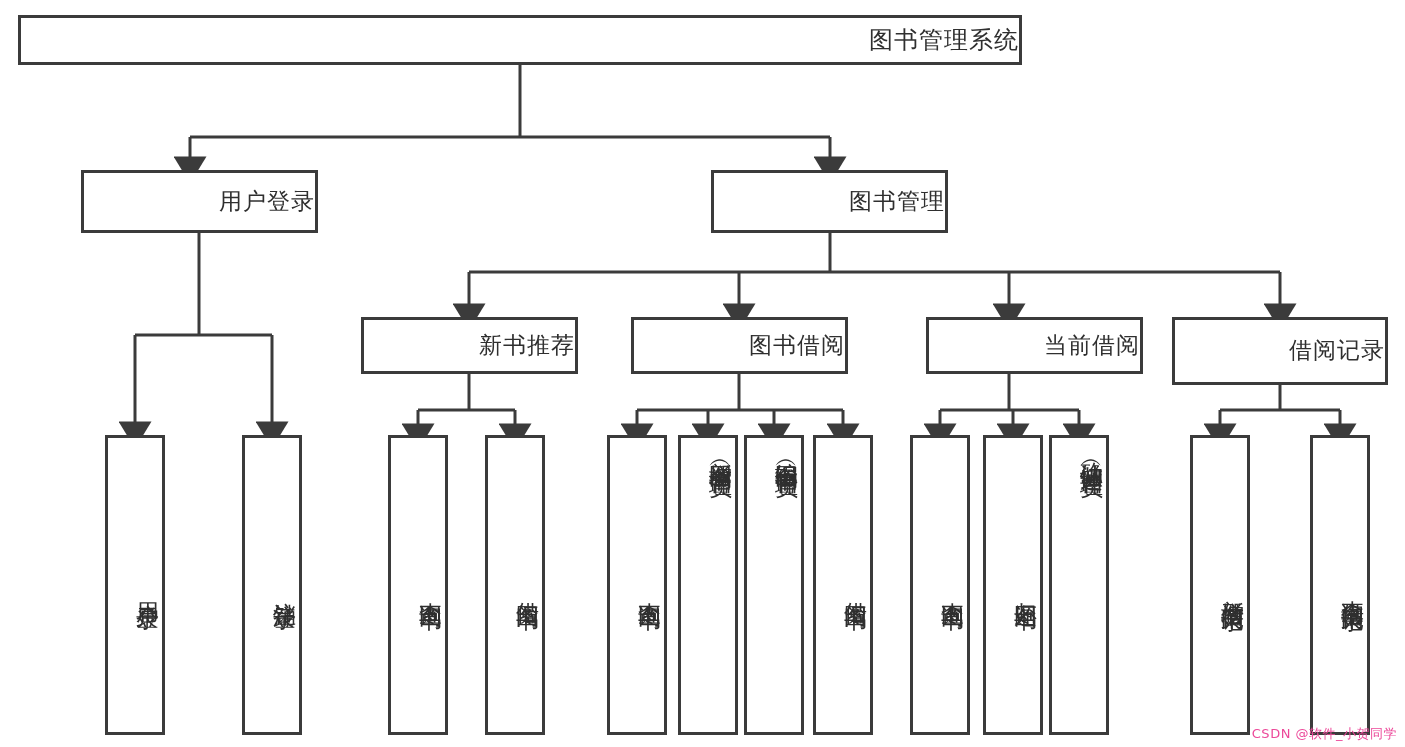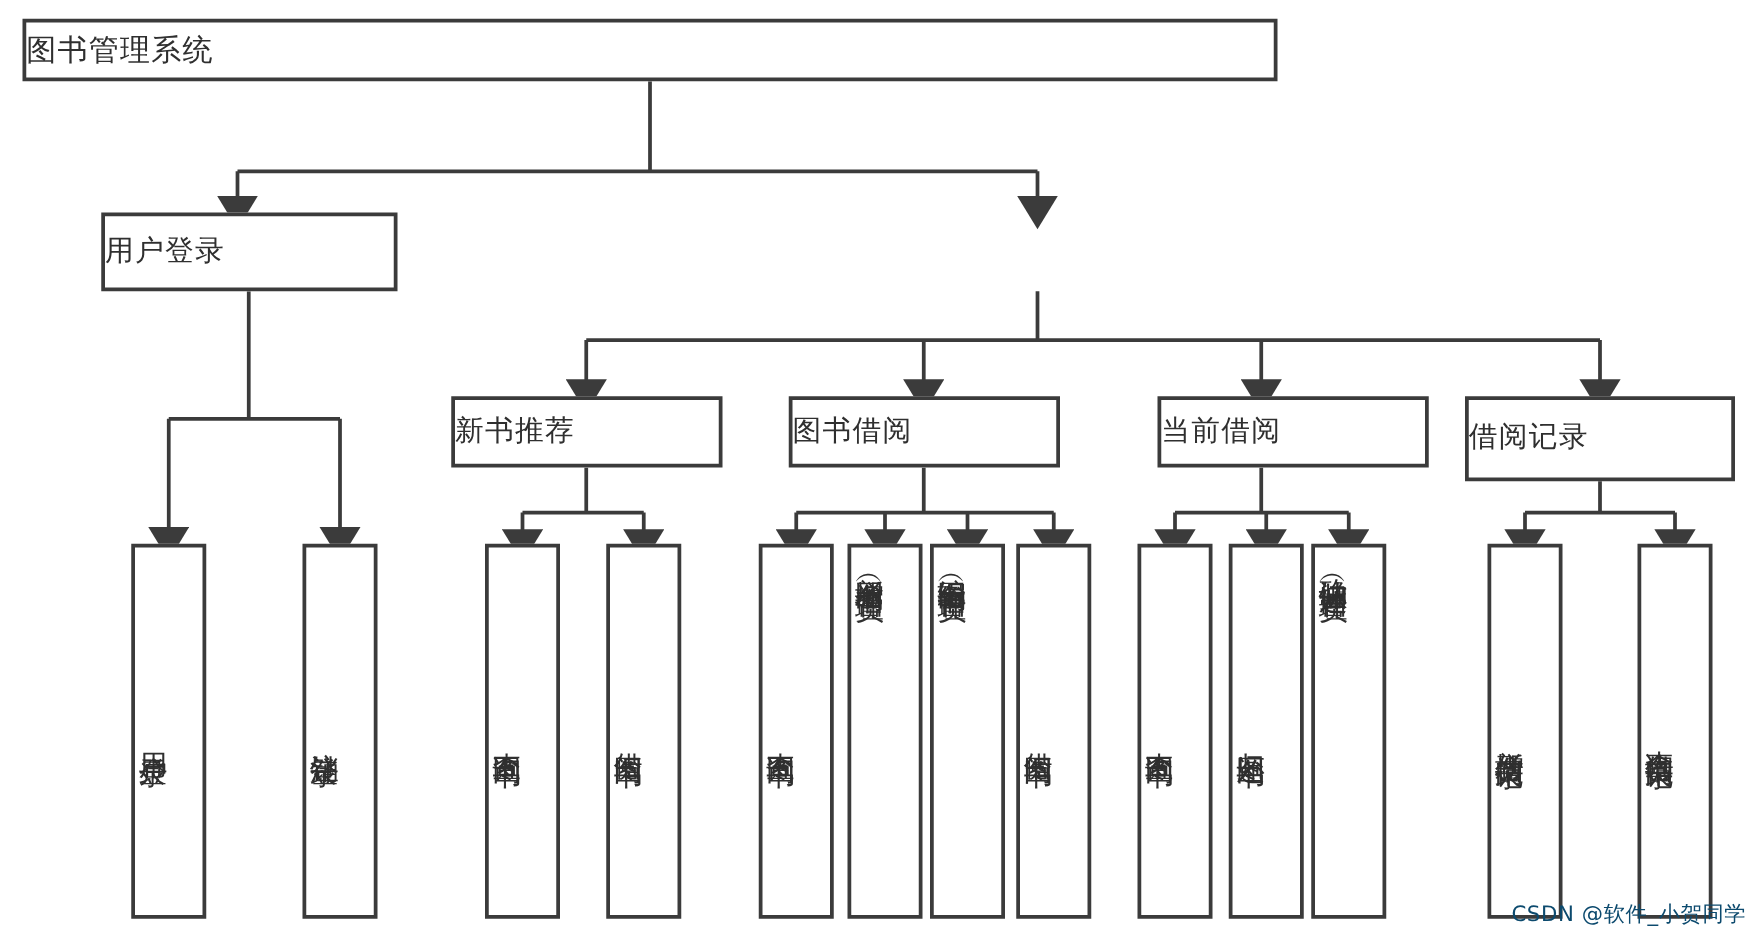--- a/index.html
+++ b/index.html
@@ -24,21 +24,21 @@
     height: 747px;
     pointer-events: none;
   }
   .node {
     position: absolute;
     box-sizing: border-box;
     border: 3px solid #3b3b3b;
     background: #ffffff;
     display: flex;
     align-items: center;
-    justify-content: flex-start;
+    justify-content: flex-end;
     color: #2f2f2f;
   }
   .node.h-node {
     font-size: 23px;
     line-height: 1.2;
     letter-spacing: 1px;
   }
   .node.root {
     font-size: 24px;
   }
@@ -57,22 +57,22 @@
     display: block;
   }
   .htext {
     display: block;
     white-space: nowrap;
   }
   #watermark {
     position: absolute;
     right: 8px;
     bottom: 4px;
-    font-size: 17px;
-    color: #0c4a6e;
+    font-size: 13px;
+    color: #ec4899;
     letter-spacing: 0.5px;
     white-space: nowrap;
     user-select: none;
   }
 </style>
 </head>
 <body>
 
 <div id="canvas">
 
@@ -126,20 +126,23 @@
     </g>
   </svg>
 
   <div class="node h-node root" style="left:18px; top:15px; width:1004px; height:50px;">
     <span class="htext">图书管理系统</span>
   </div>
 
   <div class="node h-node" style="left:81px; top:170px; width:237px; height:63px;">
     <span class="htext">用户登录</span>
   </div>
+  <div class="node h-node" style="left:711px; top:170px; width:237px; height:63px;">
+    <span class="htext">图书管理</span>
+  </div>
 
   <div class="node h-node" style="left:361px; top:317px; width:217px; height:57px;">
     <span class="htext">新书推荐</span>
   </div>
   <div class="node h-node" style="left:631px; top:317px; width:217px; height:57px;">
     <span class="htext">图书借阅</span>
   </div>
   <div class="node h-node" style="left:901px; top:317px; width:217px; height:57px;margin-left:25px;">
     <span class="htext">当前借阅</span>
   </div>

